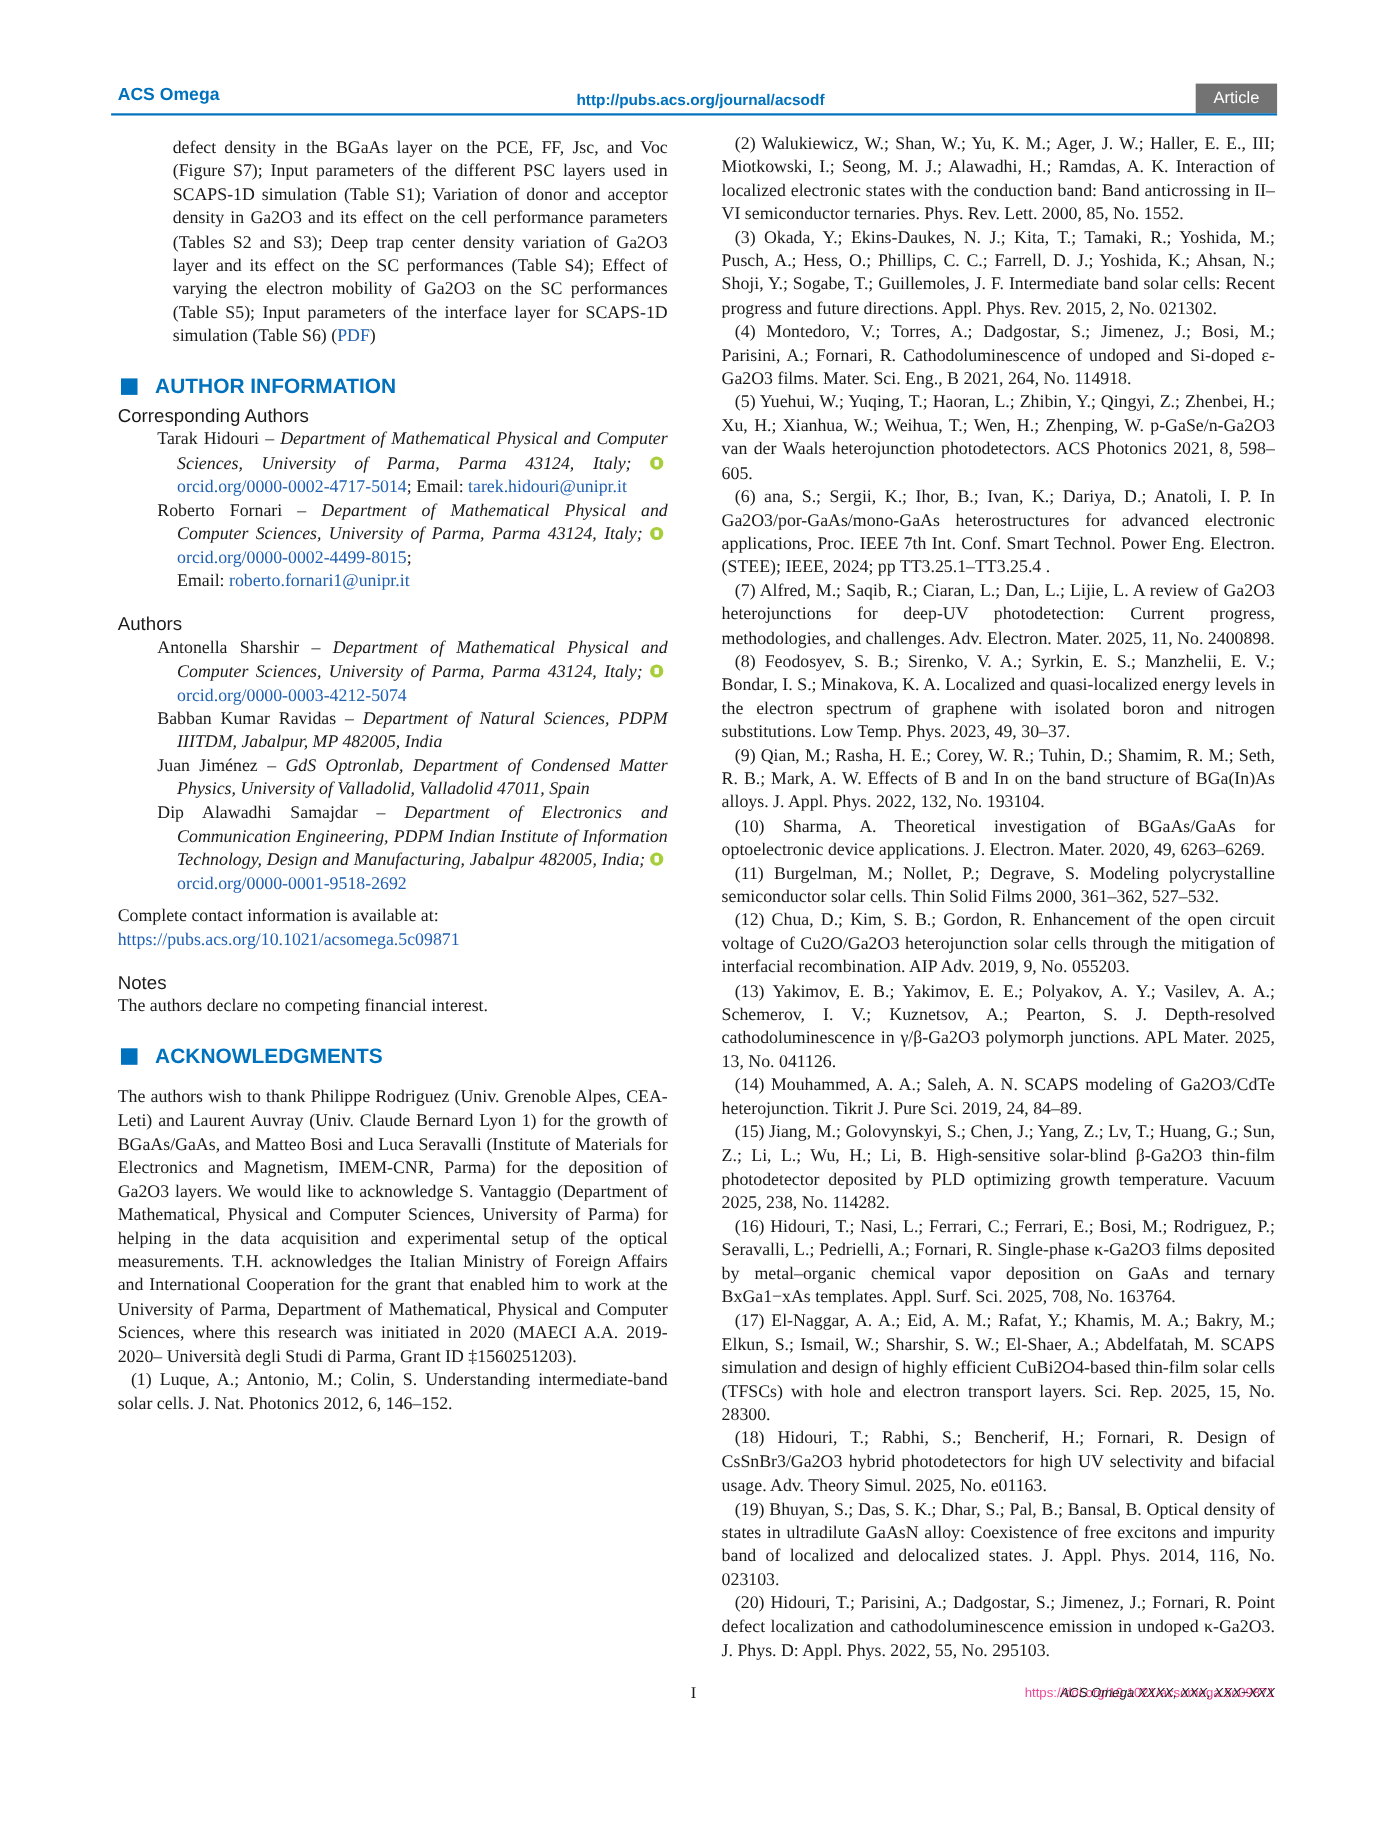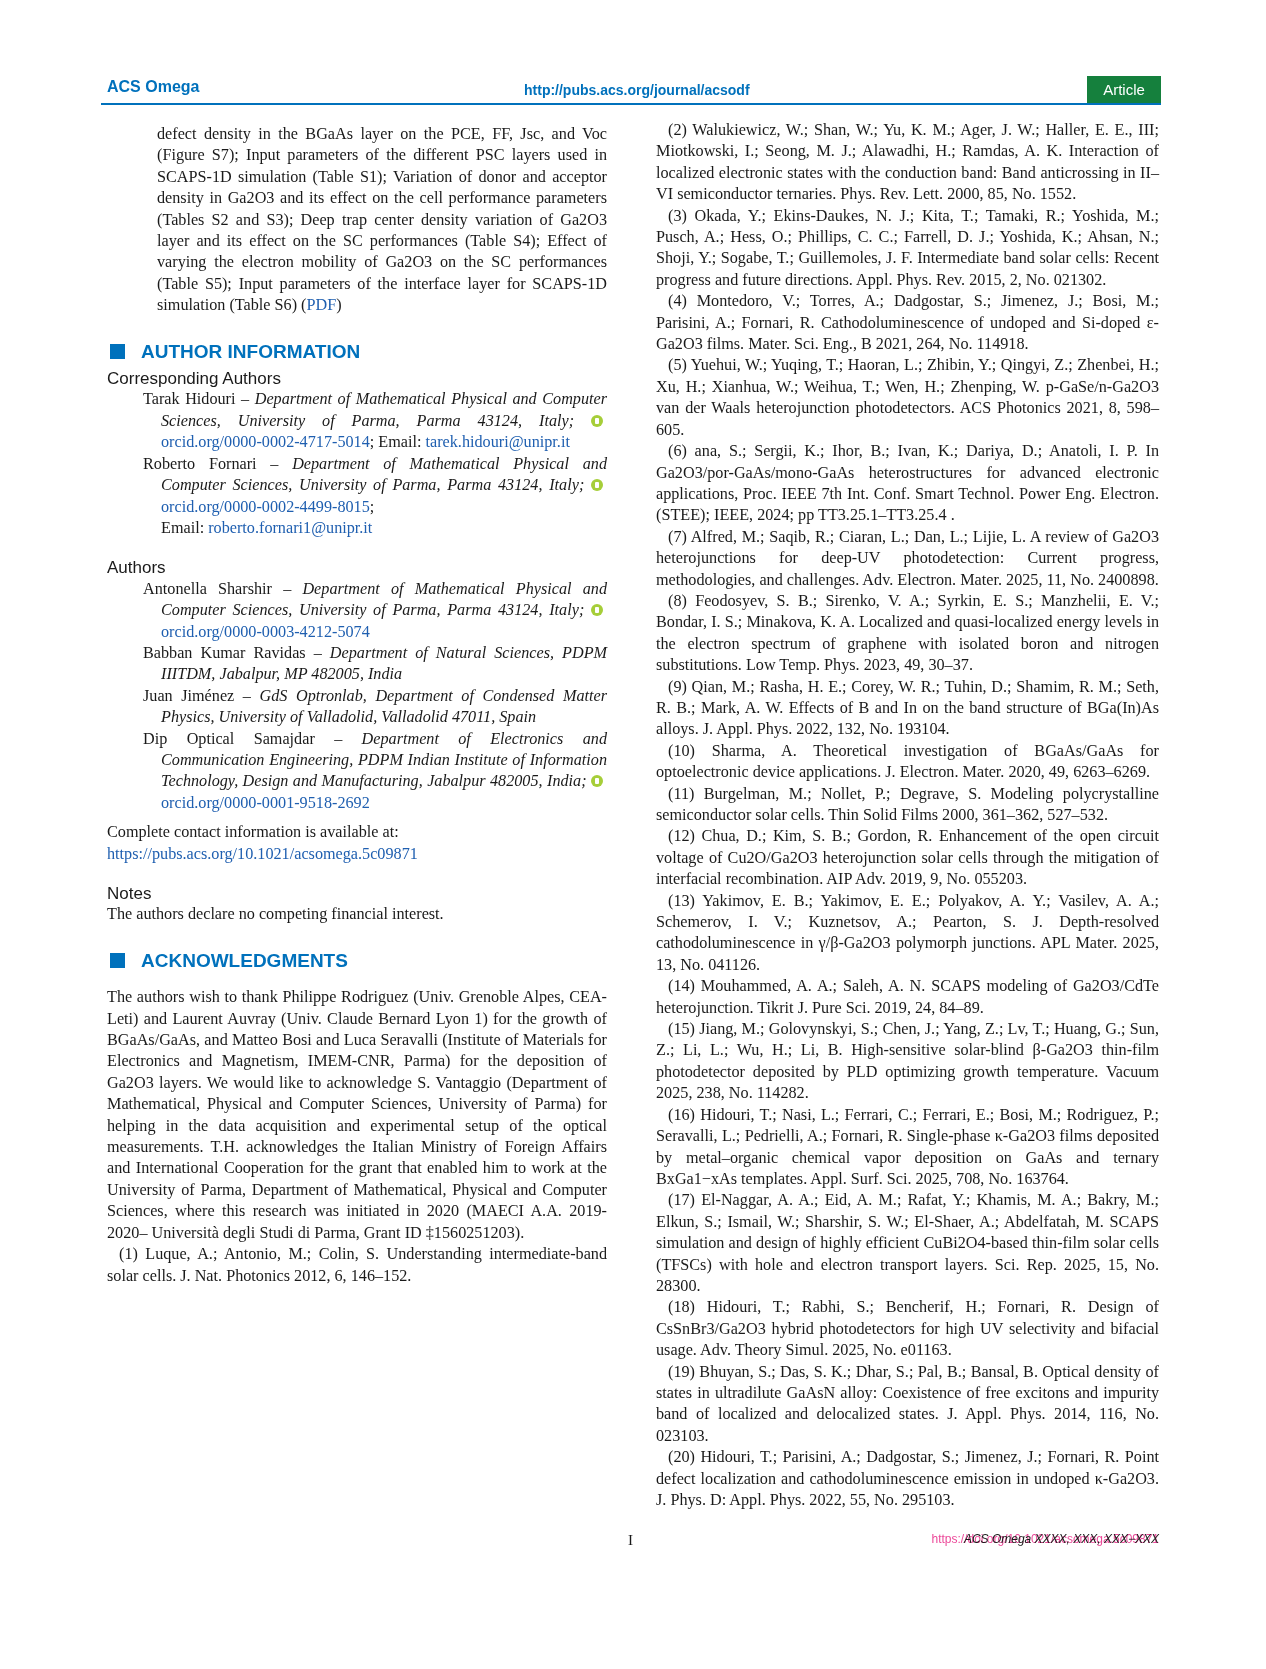--- a/index.html
+++ b/index.html
@@ -1,21 +1,21 @@
 <!DOCTYPE html>
 <html><head>
 <meta charset="utf-8">
 <style>
   html, body { margin: 0; padding: 0; background: #ffffff; }
   body { width: 1266px; height: 1669px; position: relative; font-family: "Liberation Serif", "DejaVu Serif", serif; color: #1a1a1a; overflow: hidden; }
   a, .link { color: #1f5fb0; text-decoration: none; }
   .header { position: absolute; left: 101px; top: 76px; width: 1060px; height: 28px; }
   .header .journal { position: absolute; left: 6px; top: 2px; font-family: "Liberation Sans", "DejaVu Sans", sans-serif; font-weight: bold; font-size: 16px; color: #0071bc; }
   .header .url { position: absolute; left: 423px; top: 6px; font-family: "Liberation Sans", "DejaVu Sans", sans-serif; font-weight: bold; font-size: 14px; color: #0071bc; }
-  .header .badge { position: absolute; right: 0; top: 0; width: 74px; height: 27px; background: #15803d; color: #fff; font-family: "Liberation Sans", "DejaVu Sans", sans-serif; font-size: 15px; text-align: center; line-height: 27px; }
+  .header .badge { position: absolute; right: 0; top: 0; width: 74px; height: 27px; background: #737373; color: #fff; font-family: "Liberation Sans", "DejaVu Sans", sans-serif; font-size: 15px; text-align: center; line-height: 27px; }
   .header .rule { position: absolute; left: 0; top: 27px; width: 1060px; height: 2px; background: #0071bc; }
 
   .col { position: absolute; font-size: 16.2px; line-height: 21.4px; text-align: justify; }
   .col-left { left: 107px; top: 124px; width: 500px; }
   .col-right { left: 656px; top: 120px; width: 503px; }
 
   .si-text { padding-left: 50px; }
   .section-head { font-family: "Liberation Sans", "DejaVu Sans", sans-serif; font-weight: bold; font-size: 19px; color: #0071bc; margin-top: 24px; margin-bottom: 6px; display: flex; align-items: center; }
   .section-head .sq { display: inline-block; width: 15px; height: 15px; background: #0071bc; margin-right: 16px; margin-left: 3px; }
   .subhead { font-family: "Liberation Sans", "DejaVu Sans", sans-serif; font-size: 17px; margin-top: 4px; }
@@ -70,21 +70,21 @@
     <span>Antonella Sharshir</span> – <span class="aff">Department of Mathematical Physical and Computer Sciences, University of Parma, Parma 43124, Italy;</span>
     <span class="orcid-icon"></span><a class="link">orcid.org/0000-0003-4212-5074</a>
   </div>
   <div class="author">
     <span>Babban Kumar Ravidas</span> – <span class="aff">Department of Natural Sciences, PDPM IIITDM, Jabalpur, MP 482005, India</span>
   </div>
   <div class="author">
     <span>Juan Jiménez</span> – <span class="aff">GdS Optronlab, Department of Condensed Matter Physics, University of Valladolid, Valladolid 47011, Spain</span>
   </div>
   <div class="author">
-    <span>Dip Optical Samajdar</span> – <span class="aff">Department of Electronics and Communication Engineering, PDPM Indian Institute of Information Technology, Design and Manufacturing, Jabalpur 482005, India;</span>
+    <span>Dip Alawadhi Samajdar</span> – <span class="aff">Department of Electronics and Communication Engineering, PDPM Indian Institute of Information Technology, Design and Manufacturing, Jabalpur 482005, India;</span>
     <span class="orcid-icon"></span><a class="link">orcid.org/0000-0001-9518-2692</a>
   </div>
 
   <div style="margin-top:8px">
     <div>Complete contact information is available at:</div>
     <a class="link">https://pubs.acs.org/10.1021/acsomega.5c09871</a>
   </div>
 
   <div class="gap"></div>
   <div class="subhead">Notes</div>

